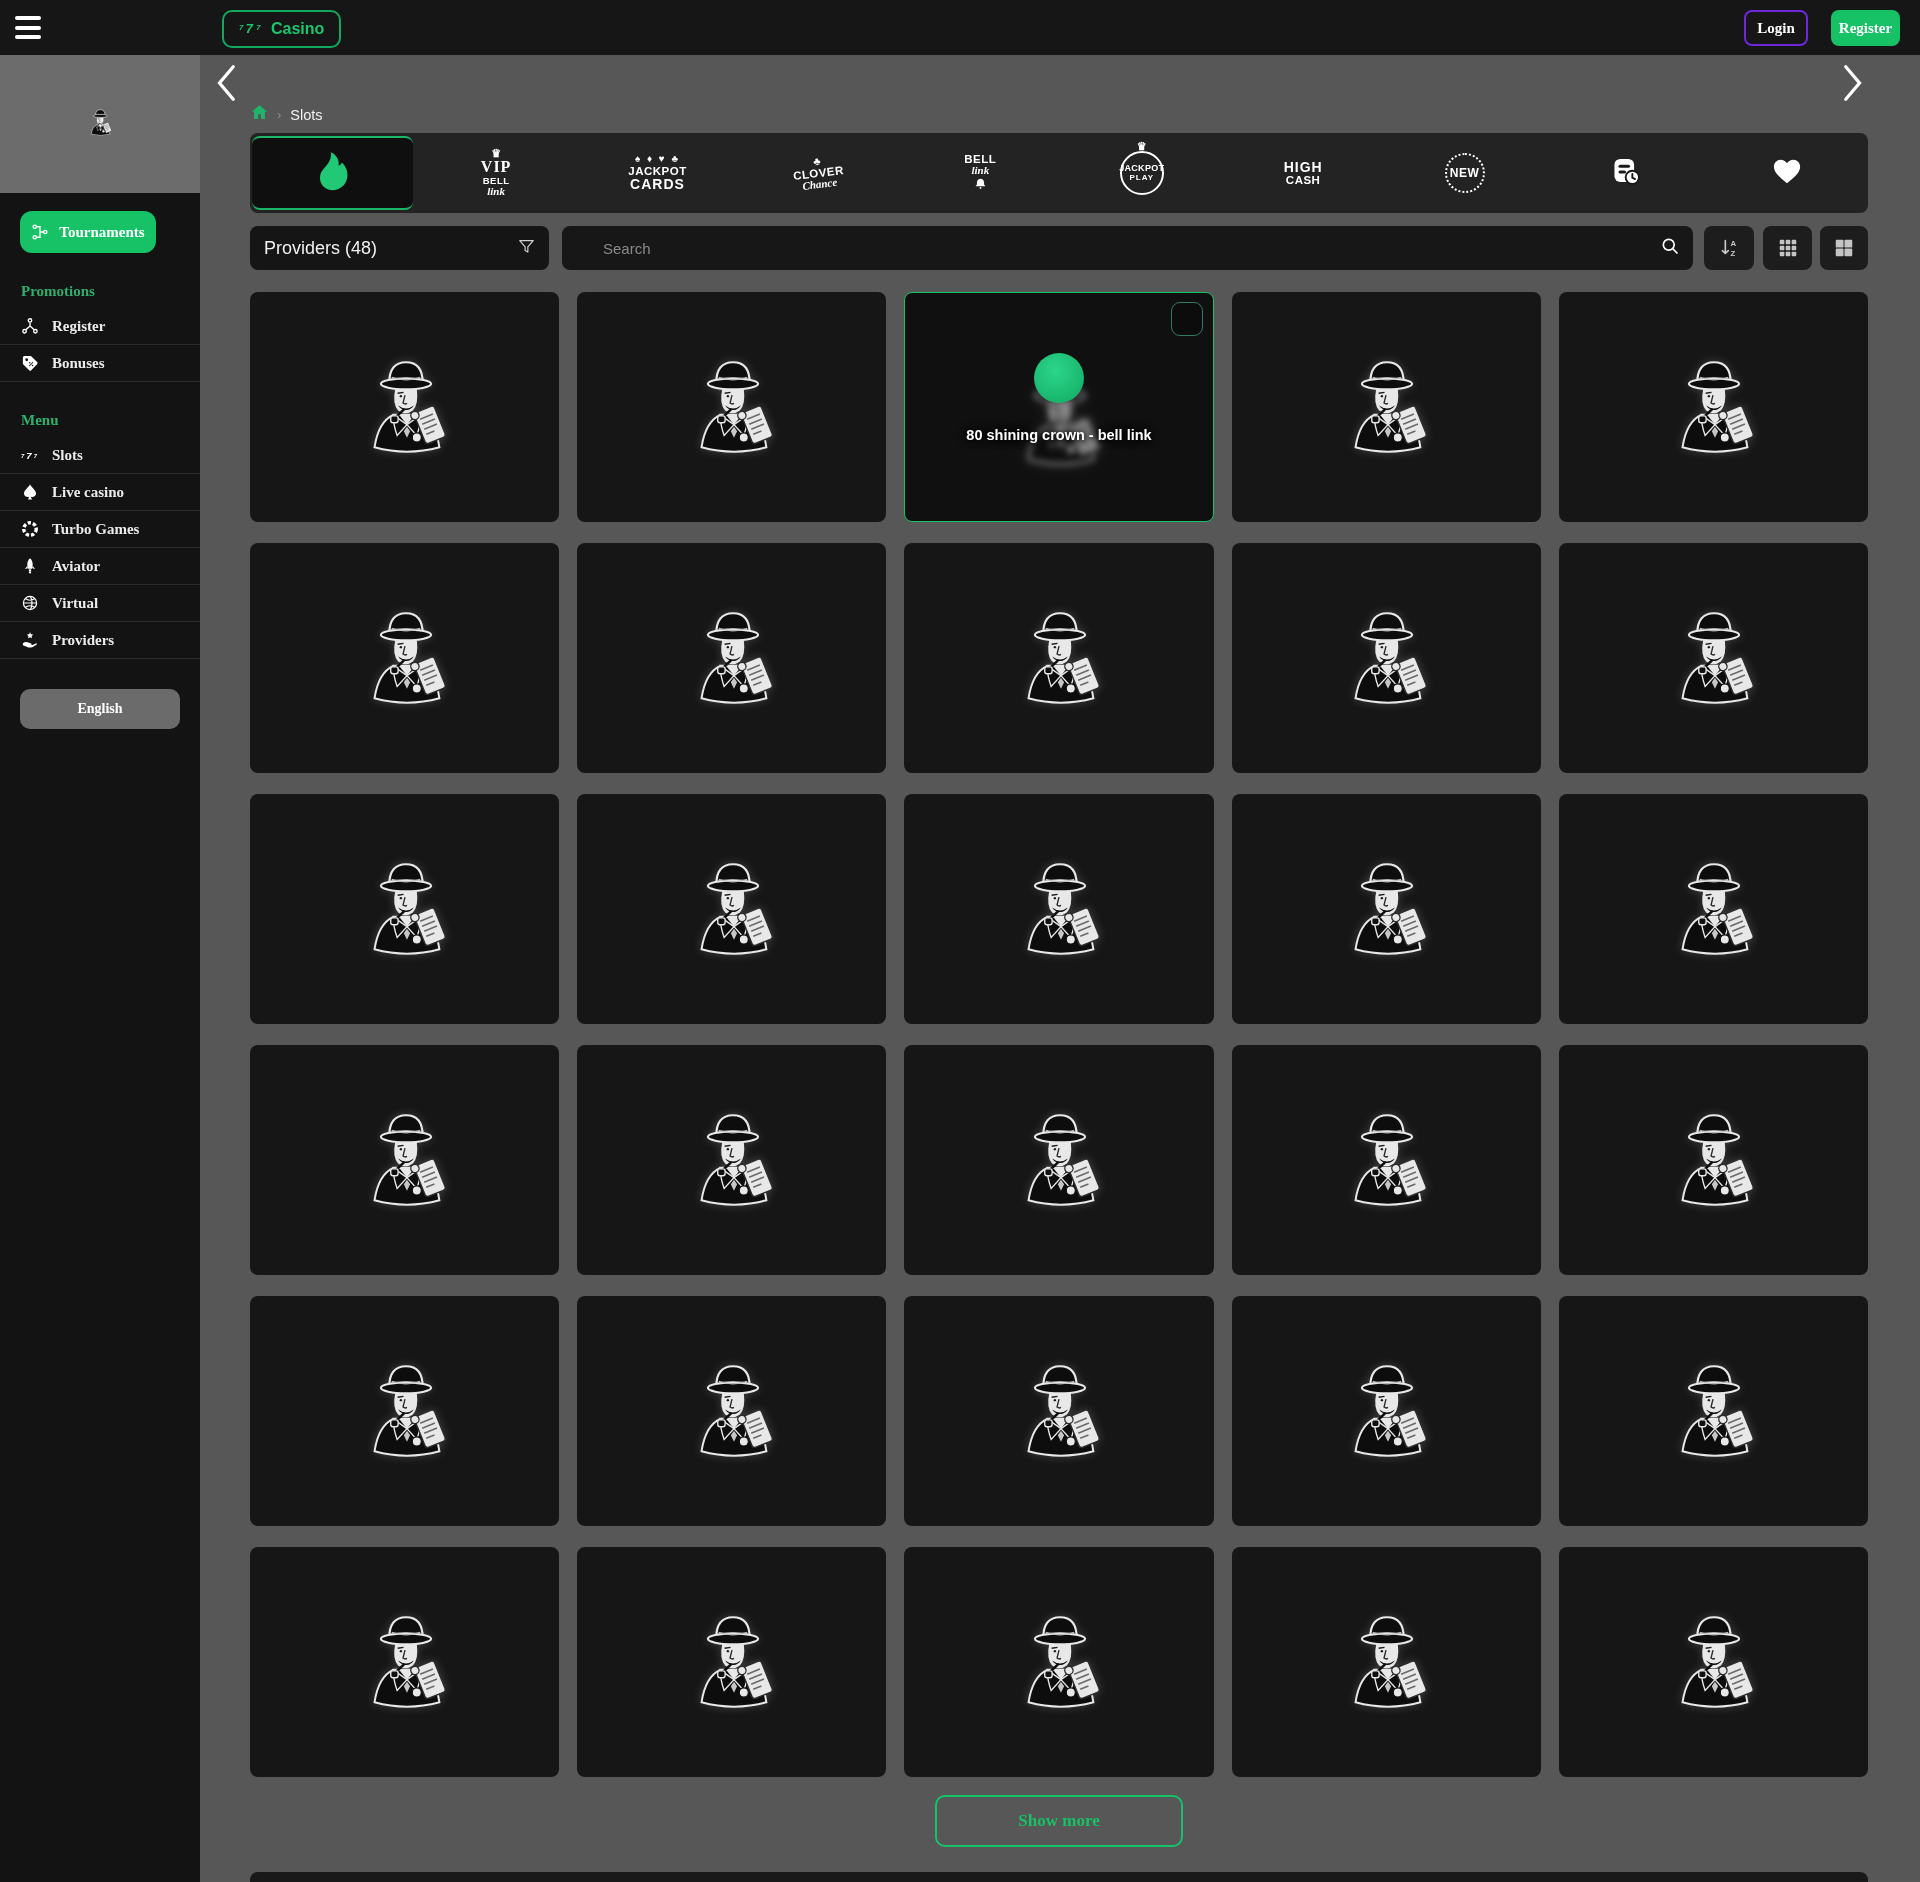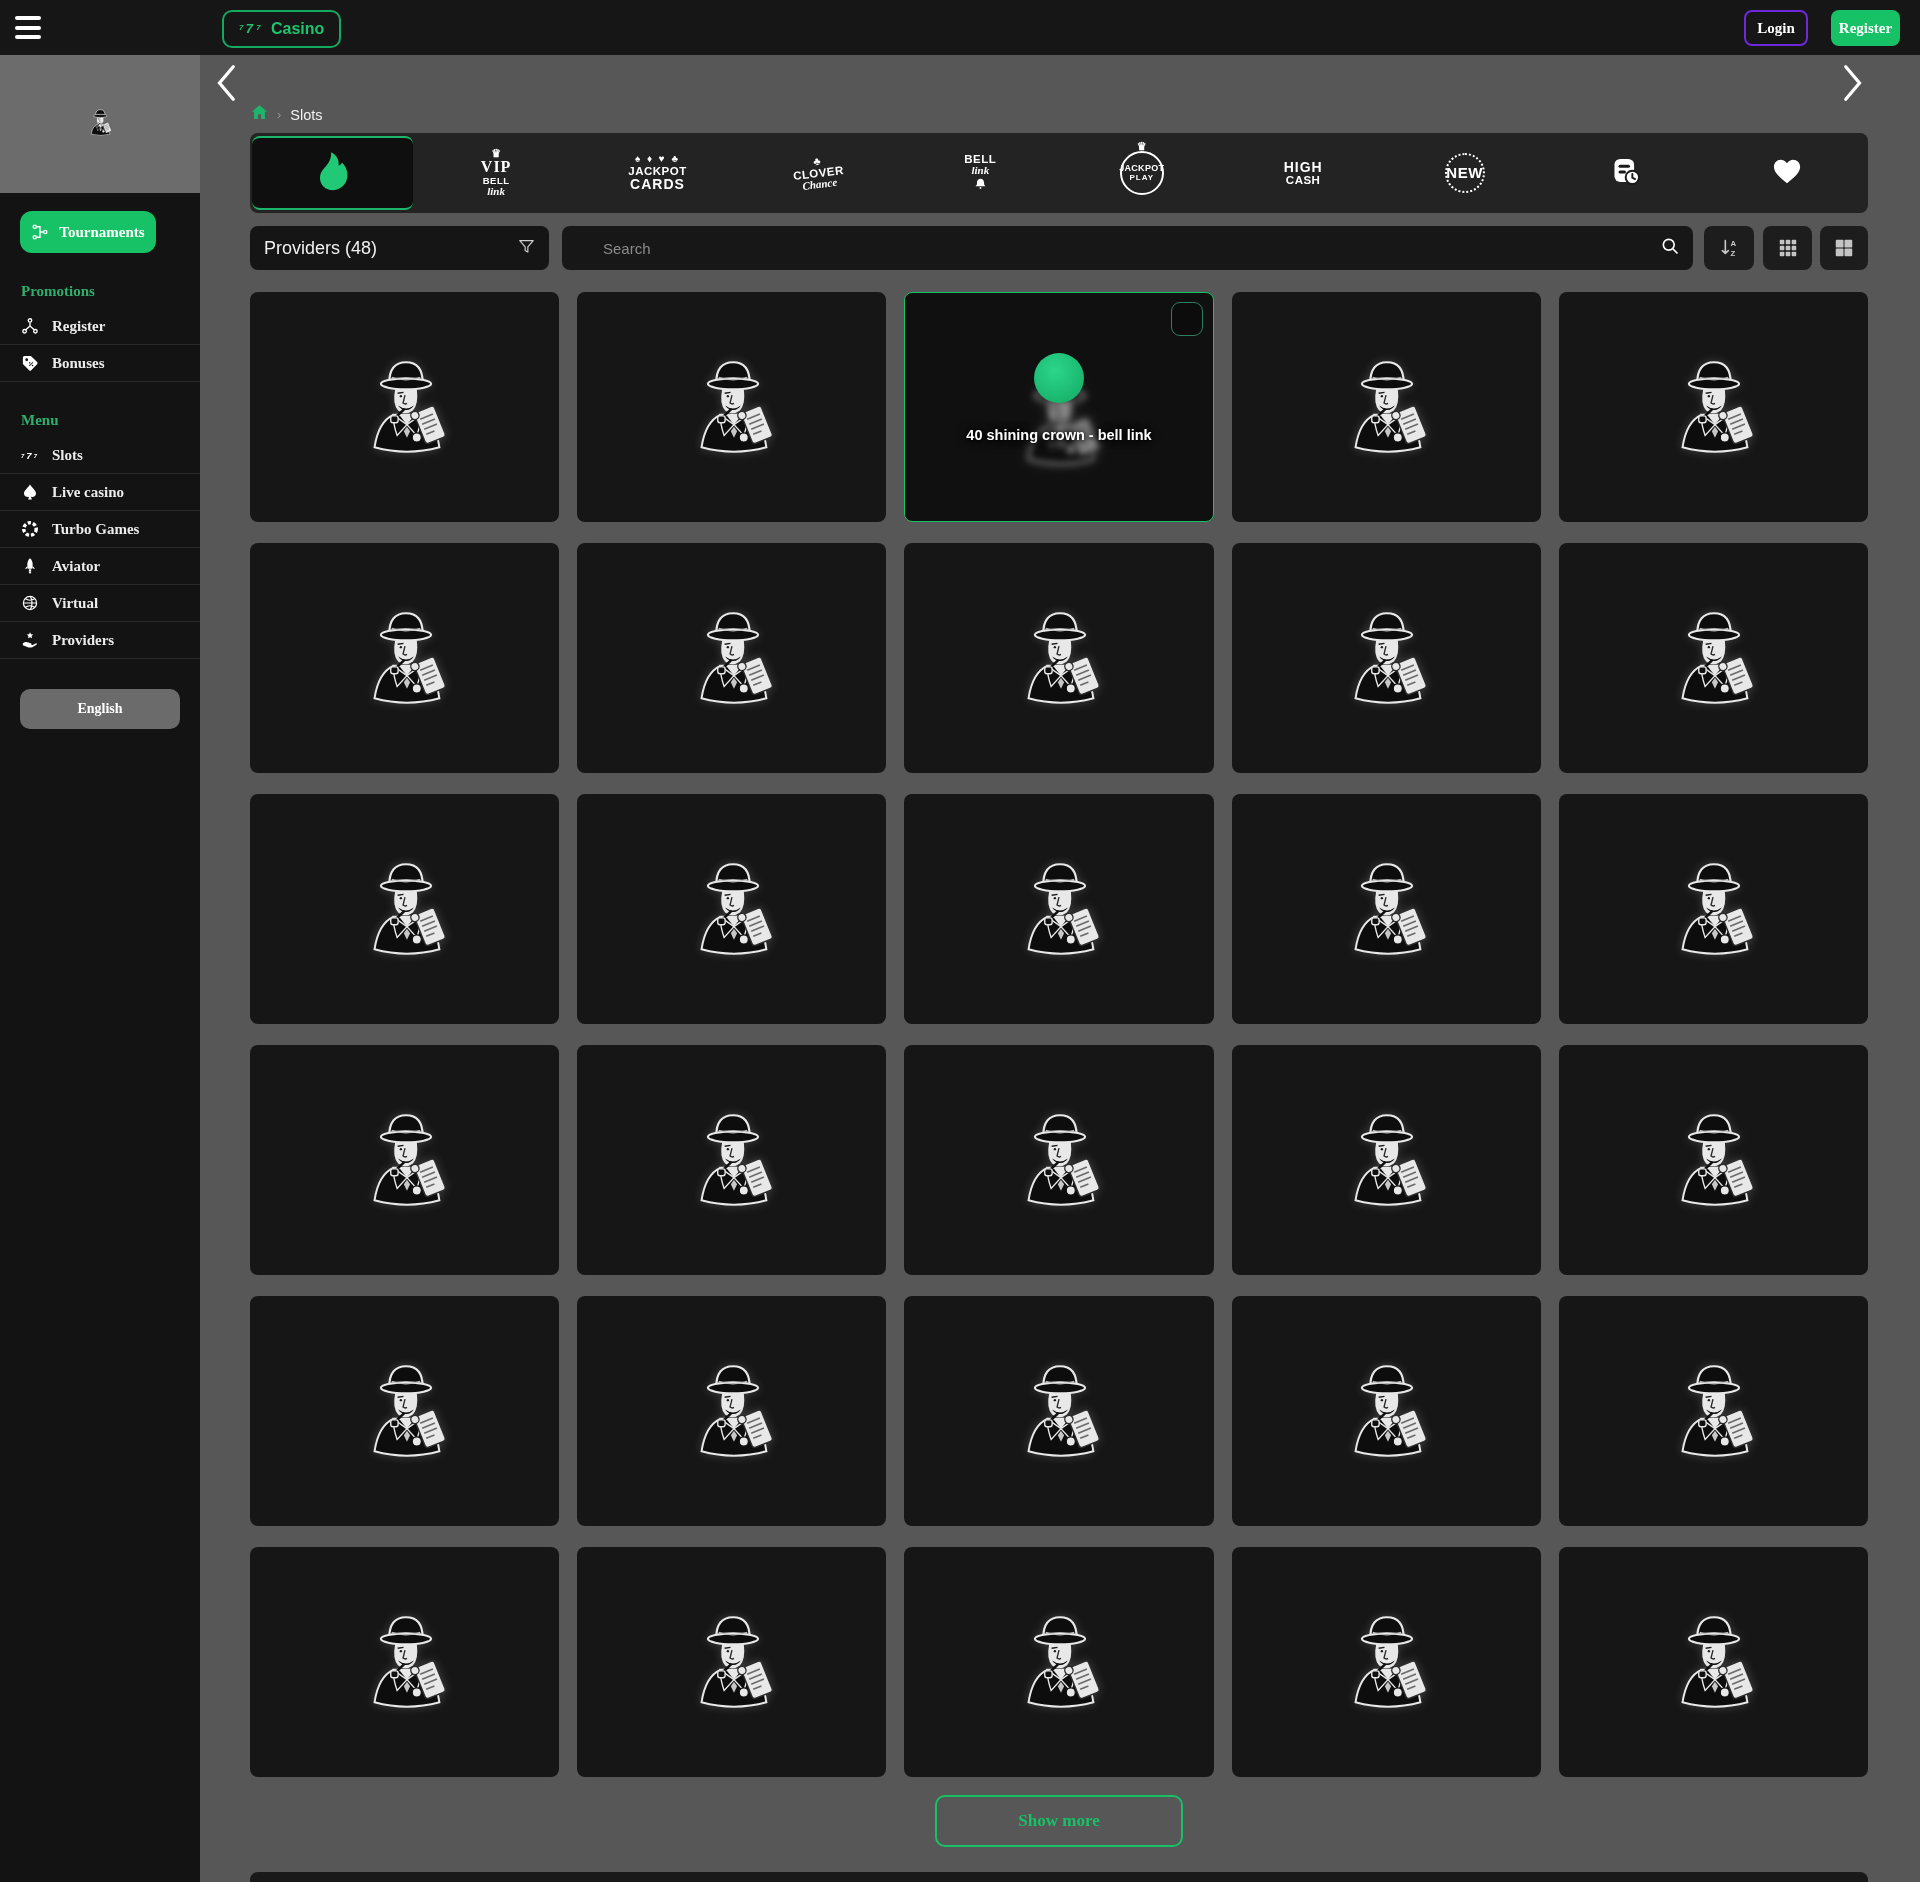--- a/index.html
+++ b/index.html
@@ -49,21 +49,21 @@
   .tl-big-serif { font-family:"Liberation Serif", serif; font-size:16px; letter-spacing:1px; }
   .tl-small { font-size:9.5px; letter-spacing:.5px; }
   .tl-script { font-family:"Liberation Serif", serif; font-style:italic; font-size:11px; font-weight:bold; }
   .tl-suits { font-size:10px; letter-spacing:2px; }
   .tl-mid { font-size:11.5px; letter-spacing:.5px; }
   .tl-bigsans { font-size:14px; letter-spacing:1px; }
   .tl-tilt { transform:rotate(-7deg); }
   .tl-circle { width:44px; height:44px; border:2.2px solid #fff; border-radius:50%; display:flex; flex-direction:column; align-items:center; justify-content:center; position:relative; }
   .tl-circle .c1 { font-size:9px; letter-spacing:.3px; } .tl-circle .c2 { font-size:8px; letter-spacing:1px; }
   .tl-circle .crown-over { position:absolute; top:-12px; left:50%; transform:translateX(-50%); font-size:11px; }
-  .tl-newbadge { width:40px; height:40px; border:2.5px dotted #fff; border-radius:50%; display:flex; align-items:center; justify-content:center; font-size:15px; letter-spacing:.5px; background:#0000; }
+  .tl-newbadge { width:40px; height:40px; border:2.5px dotted #fff; border-radius:50%; display:flex; align-items:center; justify-content:center; font-size:12px; letter-spacing:.5px; background:#0000; }
   .tab .big-icon svg { width:30px; height:30px; }
 
   
   .bar-box { position:absolute; top:171px; height:44px; background:#151515; border-radius:8px; }
   #providers-box { left:50px; width:299px; display:flex; align-items:center; justify-content:space-between; padding:0 13px 0 14px; cursor:pointer; }
   #providers-box .plabel { color:#f0f0f0; font-size:18px; }
   #providers-box svg { width:19px; height:19px; }
   #search-box { left:362px; width:1131px; background:#171717; display:flex; align-items:center; padding:0 13px 0 15px; }
   #search-box input { flex:1; background:transparent; border:none; outline:none; color:#ddd; font-size:15px; font-family:"Liberation Sans", sans-serif;margin-left:26px; }
   #search-box input::placeholder { color:#8b8b8b; }
@@ -449,21 +449,21 @@
 <path d="M46.5 32 Q61 37 75.5 32" stroke="#bdbdbd" stroke-width="1.4" fill="none"></path>
 <g transform="rotate(-22 86 82)">
 <rect x="75" y="63" width="22" height="34" rx="3" fill="#e8e8e8" stroke="#2c2c2c" stroke-width="1.4"></rect>
 <path d="M79 71 h14 M79 76.5 h14 M79 82 h14 M79 87.5 h9" stroke="#6a6a6a" stroke-width="1.6"></path>
 <circle cx="75.5" cy="65.5" r="4.2" fill="#e8e8e8" stroke="#2c2c2c" stroke-width="1.4"></circle>
 </g>
 <circle cx="72" cy="93" r="4.6" fill="#e8e8e8" stroke="#101010" stroke-width="1.2"></circle>
 </svg></div>
         <div class="tile-check"></div>
       <div class="play-circle"></div>
-      <div class="game-title">40 shining crown - bell link</div>
+      <div class="game-title">80 shining crown - bell link</div>
       </div>
       <div class="tile">
         <div class="gent-wrap"><svg class="gent" viewBox="0 0 120 120">
 <path d="M29 103 Q33 77 48 70 L76 70 Q91 77 95 103 Q62 112 29 103 Z" fill="#0d0d0d" stroke="#e8e8e8" stroke-width="2"></path>
 <path d="M54 70 L62 80 L70 70 Z" fill="#e8e8e8"></path>
 <path d="M48 70 L62 80 L52 91 Q48 80 48 70 Z" fill="#0d0d0d" stroke="#e8e8e8" stroke-width="1.4"></path>
 <path d="M76 70 L62 80 L72 91 Q76 80 76 70 Z" fill="#0d0d0d" stroke="#e8e8e8" stroke-width="1.4"></path>
 <path d="M62 82 l3.2 4.6 -3.2 6.6 -3.2 -6.6 Z" fill="#e8e8e8" opacity=".85"></path>
 <path d="M50 44 Q47 59 53 65.5 Q60 71.5 68 65.5 Q74 59 72 44 Z" fill="#e8e8e8"></path>
 <circle cx="55.8" cy="51" r="1.2" fill="#1a1a1a"></circle>

